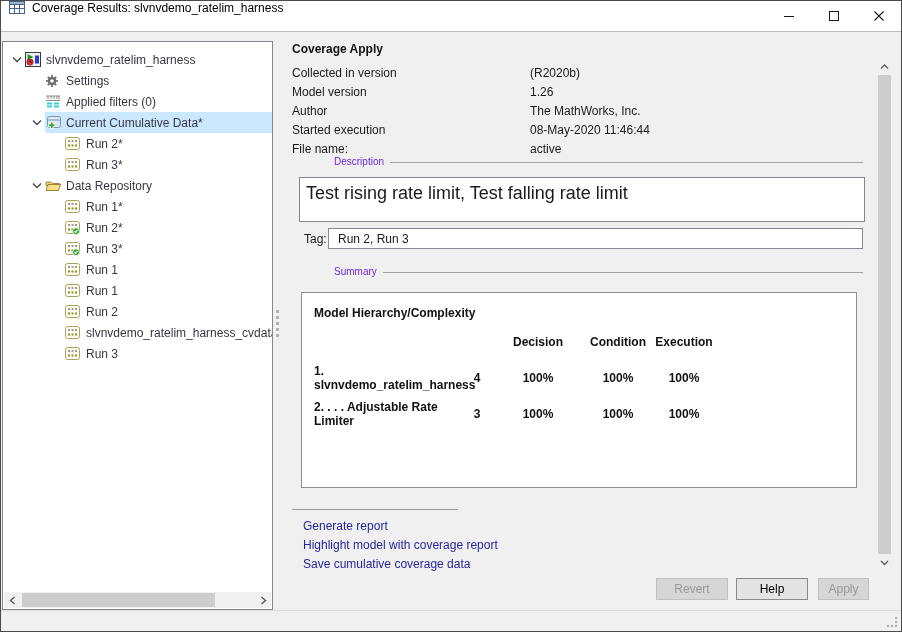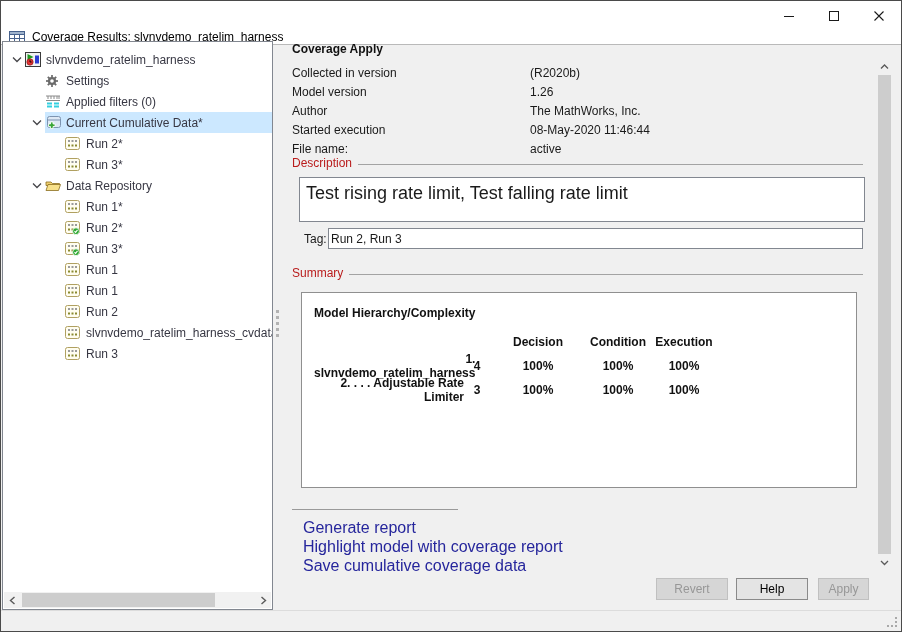--- a/index.html
+++ b/index.html
@@ -1,20 +1,20 @@
 <!DOCTYPE html>
 <html><head>
 <meta charset="utf-8">
 <style>
   * { margin:0; padding:0; box-sizing:border-box; }
   html,body { width:902px; height:632px; background:#e8e8e8; font-family:"Liberation Sans", sans-serif; }
   .window { position:relative; width:902px; height:632px; background:#f0f0f0; border:1px solid #4a4a4a; overflow:hidden; }
 
   
-  .titlebar { position:absolute; left:0; top:0; right:0; height:44px; background:#ffffff; border-bottom:1px solid #b9b9b9; display:flex; align-items:flex-end; }
+  .titlebar { position:absolute; left:0; top:0; right:0; height:31px; background:#ffffff; border-bottom:1px solid #b9b9b9; display:flex; align-items:flex-start; }
   .titlebar .appicon { margin-left:8px; display:flex; }
   .titlebar .title { margin-left:7px; font-size:12px; color:#000; white-space:nowrap; }
   .wincontrols { position:absolute; right:0; top:0; height:30px; display:flex; }
   .winbtn { width:45px; height:30px; display:flex; align-items:center; justify-content:center; background:#fff; }
 
   
   .tree-panel { position:absolute; left:1px; top:40px; width:271px; height:569px; background:#ffffff; border:1px solid #828790; overflow:hidden; }
   .tree-rows { position:absolute; left:0; top:7px; right:0; }
   .trow { height:21px; display:flex; align-items:center; font-size:12px; color:#373743; white-space:nowrap; }
   .trow .chev { width:16px; min-width:16px; display:flex; align-items:center; justify-content:center; }
@@ -33,35 +33,35 @@
   
   .splitter-dots { position:absolute; left:275px; top:309px; display:flex; flex-direction:column; gap:3px; }
   .splitter-dots i { width:3px; height:3px; background:#b2b2b2; }
 
   
   .heading { position:absolute; left:291px; top:41px; font-size:12px; font-weight:700; color:#111; }
   .fields { position:absolute; left:291px; top:62px; width:470px; }
   .frow { display:flex; height:19px; align-items:center; font-size:12px; color:#1a1a1a; }
   .frow .flabel { width:238px; }
   .group-row { position:absolute; display:flex; align-items:center; width:571px; left:291px; }
-  .group-row .glabel { font-size:12px; color:#b91c1c; padding-right:6px; }
+  .group-row .glabel { font-size:10px; color:#6d28d9; padding-right:6px;margin-left:42px; }
   .group-row .gline { flex:1; border-top:1px solid #a3a3a3; margin-top:2px; }
 
   .descbox { position:absolute; left:298px; top:176px; width:566px; height:45px; background:#fff; border:1px solid #828790; font-size:18px; color:#1a1a1a; padding:5px 6px; resize:none; overflow:hidden; font-family:"Liberation Sans", sans-serif; }
   .tag-label { position:absolute; left:303px; top:231px; font-size:12px; color:#1a1a1a; }
-  .tag-input { position:absolute; left:327px; top:227px; width:535px; height:21px; background:#fff; border:1px solid #828790; font-size:12px; color:#1a1a1a; padding:0 2px; font-family:"Liberation Sans", sans-serif; }
+  .tag-input { position:absolute; left:327px; top:227px; width:535px; height:21px; background:#fff; border:1px solid #828790; font-size:12px; color:#1a1a1a; padding:0 9px; font-family:"Liberation Sans", sans-serif; }
 
   .summary-box { position:absolute; left:300px; top:291px; width:556px; height:196px; background:#ffffff; border:1px solid #8f8f8f; padding:13px 0 0 12px; }
   .sum-title { font-size:12px; font-weight:700; color:#111; margin-bottom:12px; }
-  .sum-grid { display:grid; grid-template-columns:150px 26px 96px 64px 68px; row-gap:4px;text-align:right; }
+  .sum-grid { display:grid; grid-template-columns:150px 26px 96px 64px 68px; row-gap:16px; }
   .sum-grid div { font-size:12px; font-weight:700; color:#111; height:20px; display:flex; align-items:center; }
   .cell-c { justify-content:center; }
 
   .links-divider { position:absolute; left:291px; top:508px; width:166px; border-top:1px solid #9a9a9a; }
-  .link { position:absolute; left:302px; font-size:16px; color:#26269c; cursor:pointer; }
+  .link { position:absolute; left:302px; font-size:12px; color:#26269c; cursor:pointer; }
 
   
   .btn { position:absolute; top:577px; height:22px; font-size:12px; font-family:"Liberation Sans", sans-serif; display:flex; align-items:center; justify-content:center; }
   .btn.enabled { background:#e4e4e4; border:1px solid #8a8a8a; color:#000; }
   .btn.disabled { background:#d6d6d6; border:1px solid #c0c0c0; color:#979797; }
 
   
   .vscroll { position:absolute; left:876px; top:57px; width:15px; height:513px; background:#f0f0f0; }
   .vscroll .varrow { position:absolute; left:0; width:15px; height:17px; display:flex; align-items:center; justify-content:center; }
   .vscroll .vup { top:0; } .vscroll .vdown { bottom:0; }

